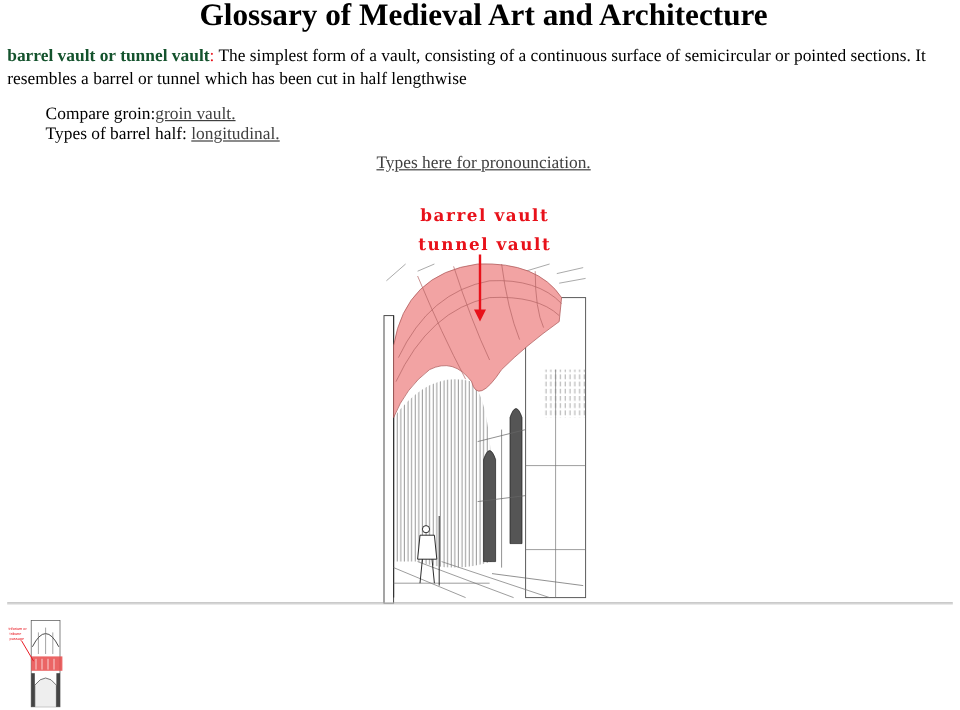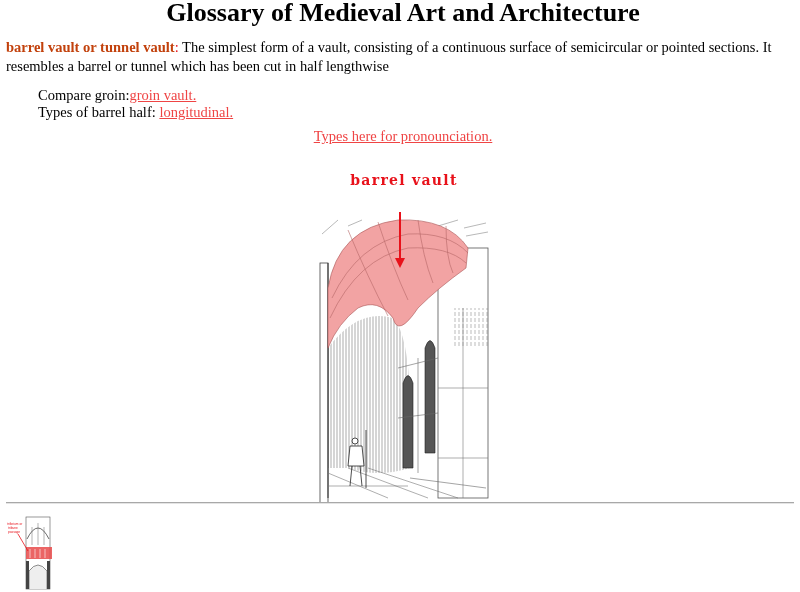--- a/index.html
+++ b/index.html
@@ -9,27 +9,27 @@
     color: #000;
   }
   .title {
     position: absolute; left: 0; top: -3px; width: 806px; text-align: center;
     font-size: 26px; font-weight: bold; line-height: 32px; margin: 0;
   }
   .definition {
     position: absolute; left: 6px; top: 38px; width: 790px;
     font-size: 14.5px; line-height: 19px; margin: 0;
   }
-  .term { color: #c2410c; font-weight: bold; }
+  .term { color: #14532d; font-weight: bold; }
   .colon { color: #e8111a; }
   .related {
     position: absolute; left: 38px; top: 87px;
     font-size: 14.5px; line-height: 17px;
   }
-  a { color: #ef4444; text-decoration: underline; cursor: pointer; }
+  a { color: #404040; text-decoration: underline; cursor: pointer; }
   .pron {
     position: absolute; left: 0; width: 806px; top: 128px; text-align: center;
     font-size: 14.5px; line-height: 17px;
   }
   .figure {
     position: absolute; left: 318px; top: 168px; width: 172px; height: 336px;
   }
   .fig-label {
     position: absolute; left: 0; width: 172px; text-align: center;
     font-family: "DejaVu Serif", "Liberation Serif", serif; font-weight: bold;
@@ -54,20 +54,21 @@
   <div><span>Compare groin:</span><a>groin vault.</a></div>
   <div><span>Types of barrel half: </span><a>longitudinal.</a></div>
 </div>
 
 <div class="pron">
   <a>Types here for pronounciation.</a>
 </div>
 
 <div class="figure">
   <div class="fig-label" style="top:6px">barrel vault</div>
+  <div class="fig-label" style="top:30px">tunnel vault</div>
   <svg width="172" height="336" viewBox="0 0 172 336" style="position:absolute;left:0;top:0">
     <defs>
       <pattern id="hatch" width="3" height="6" patternUnits="userSpaceOnUse">
         <line x1="1" y1="0" x2="1" y2="6" stroke="#555" stroke-width="0.6"></line>
       </pattern>
       <pattern id="hatch2" width="4" height="6" patternUnits="userSpaceOnUse">
         <line x1="1" y1="0" x2="1" y2="4" stroke="#777" stroke-width="0.5"></line>
       </pattern>
     </defs>
 

